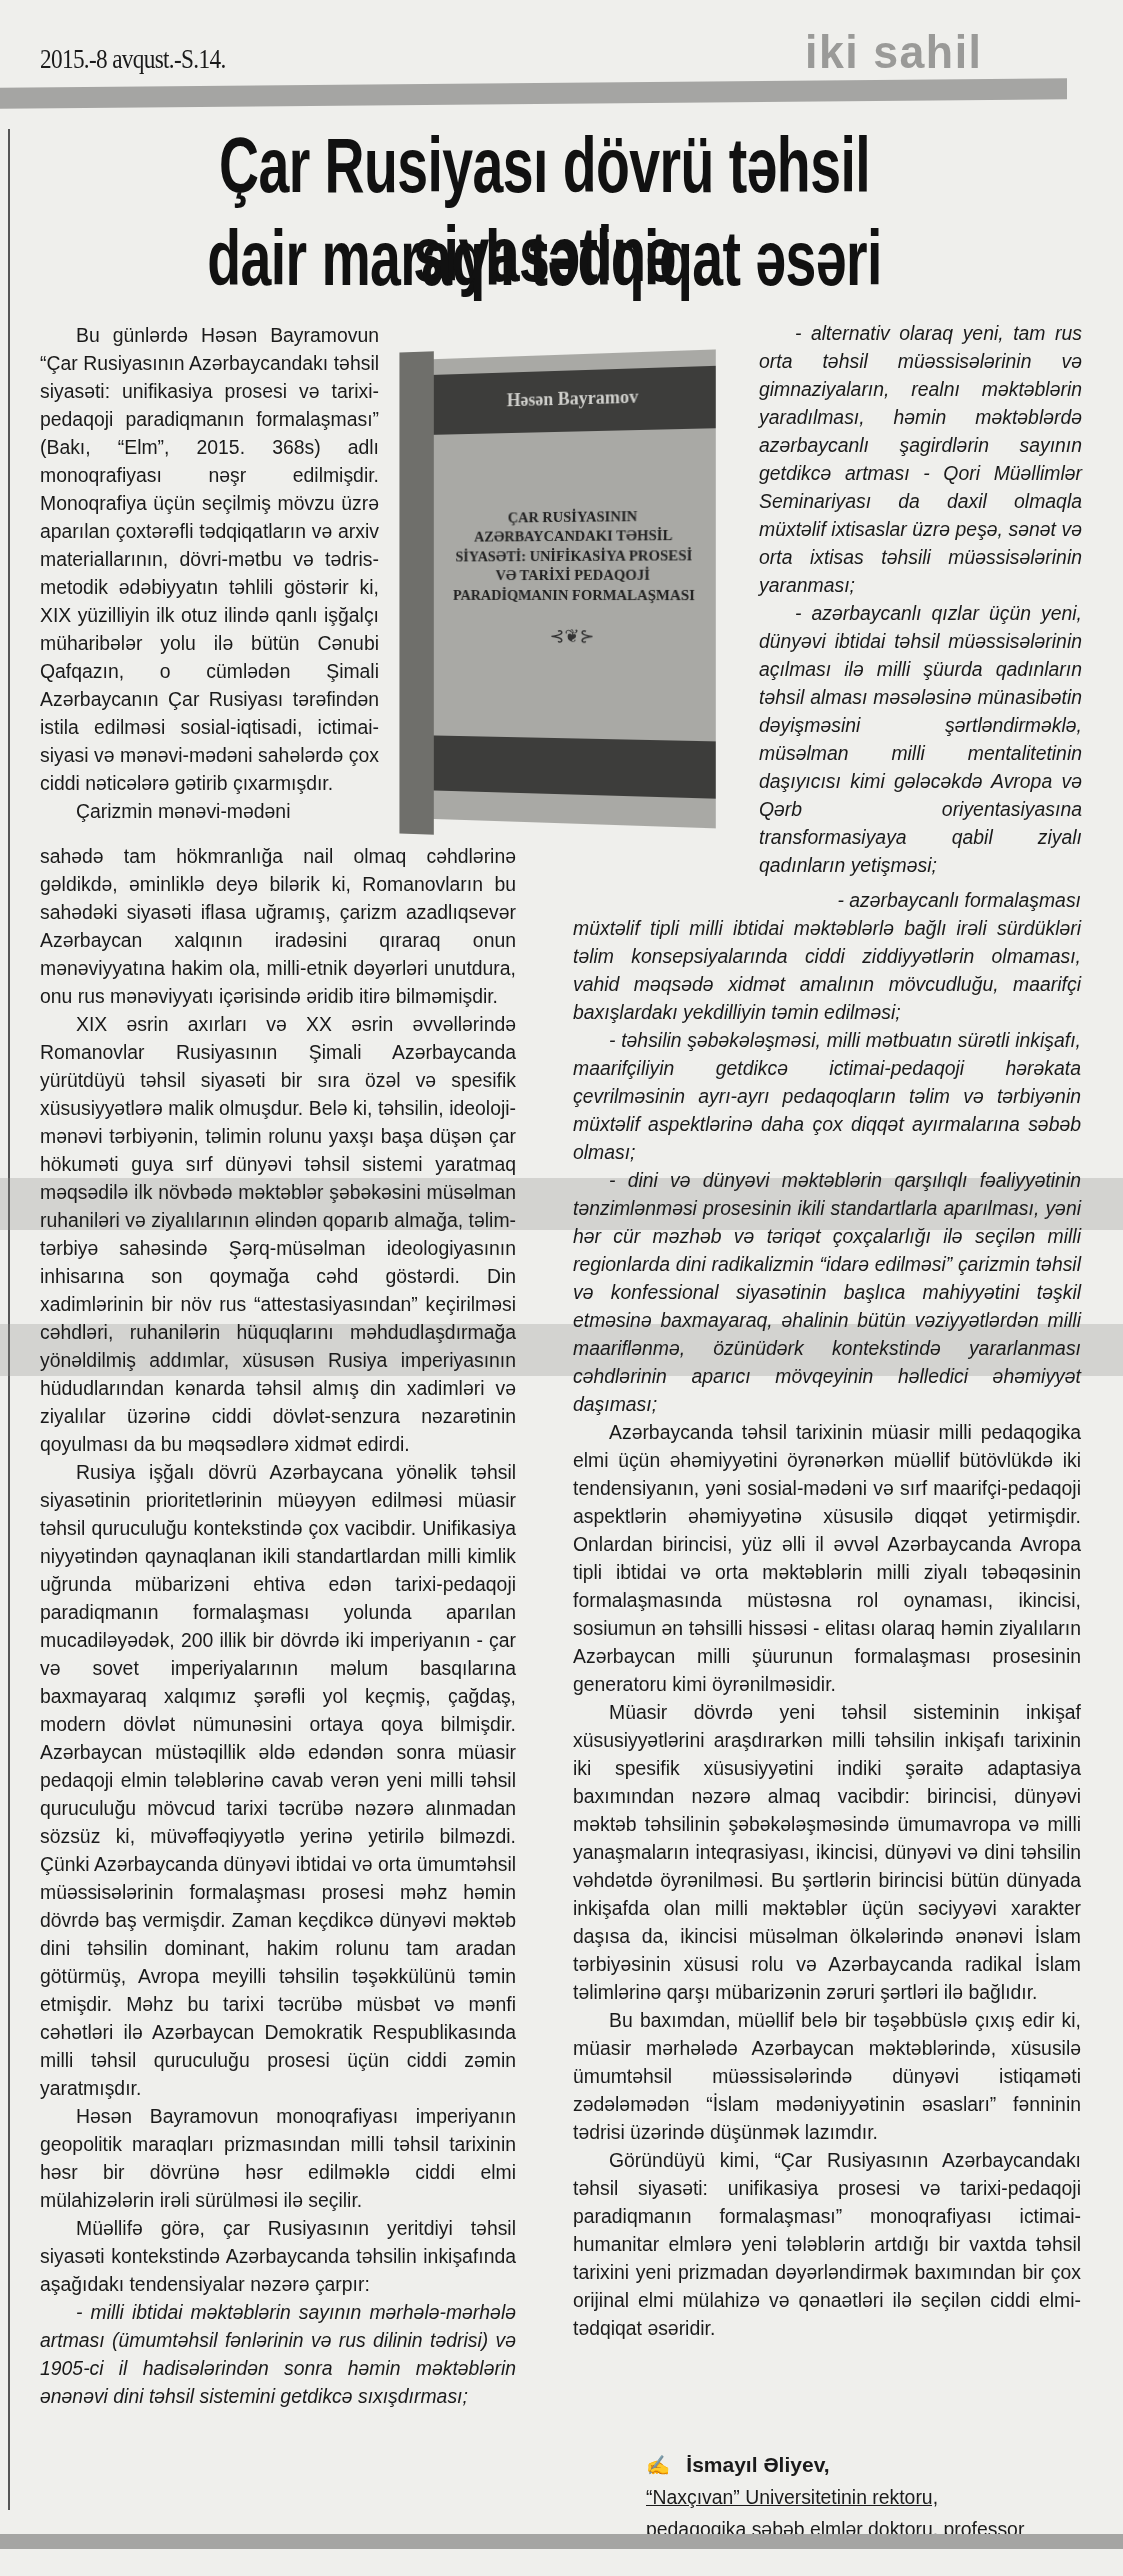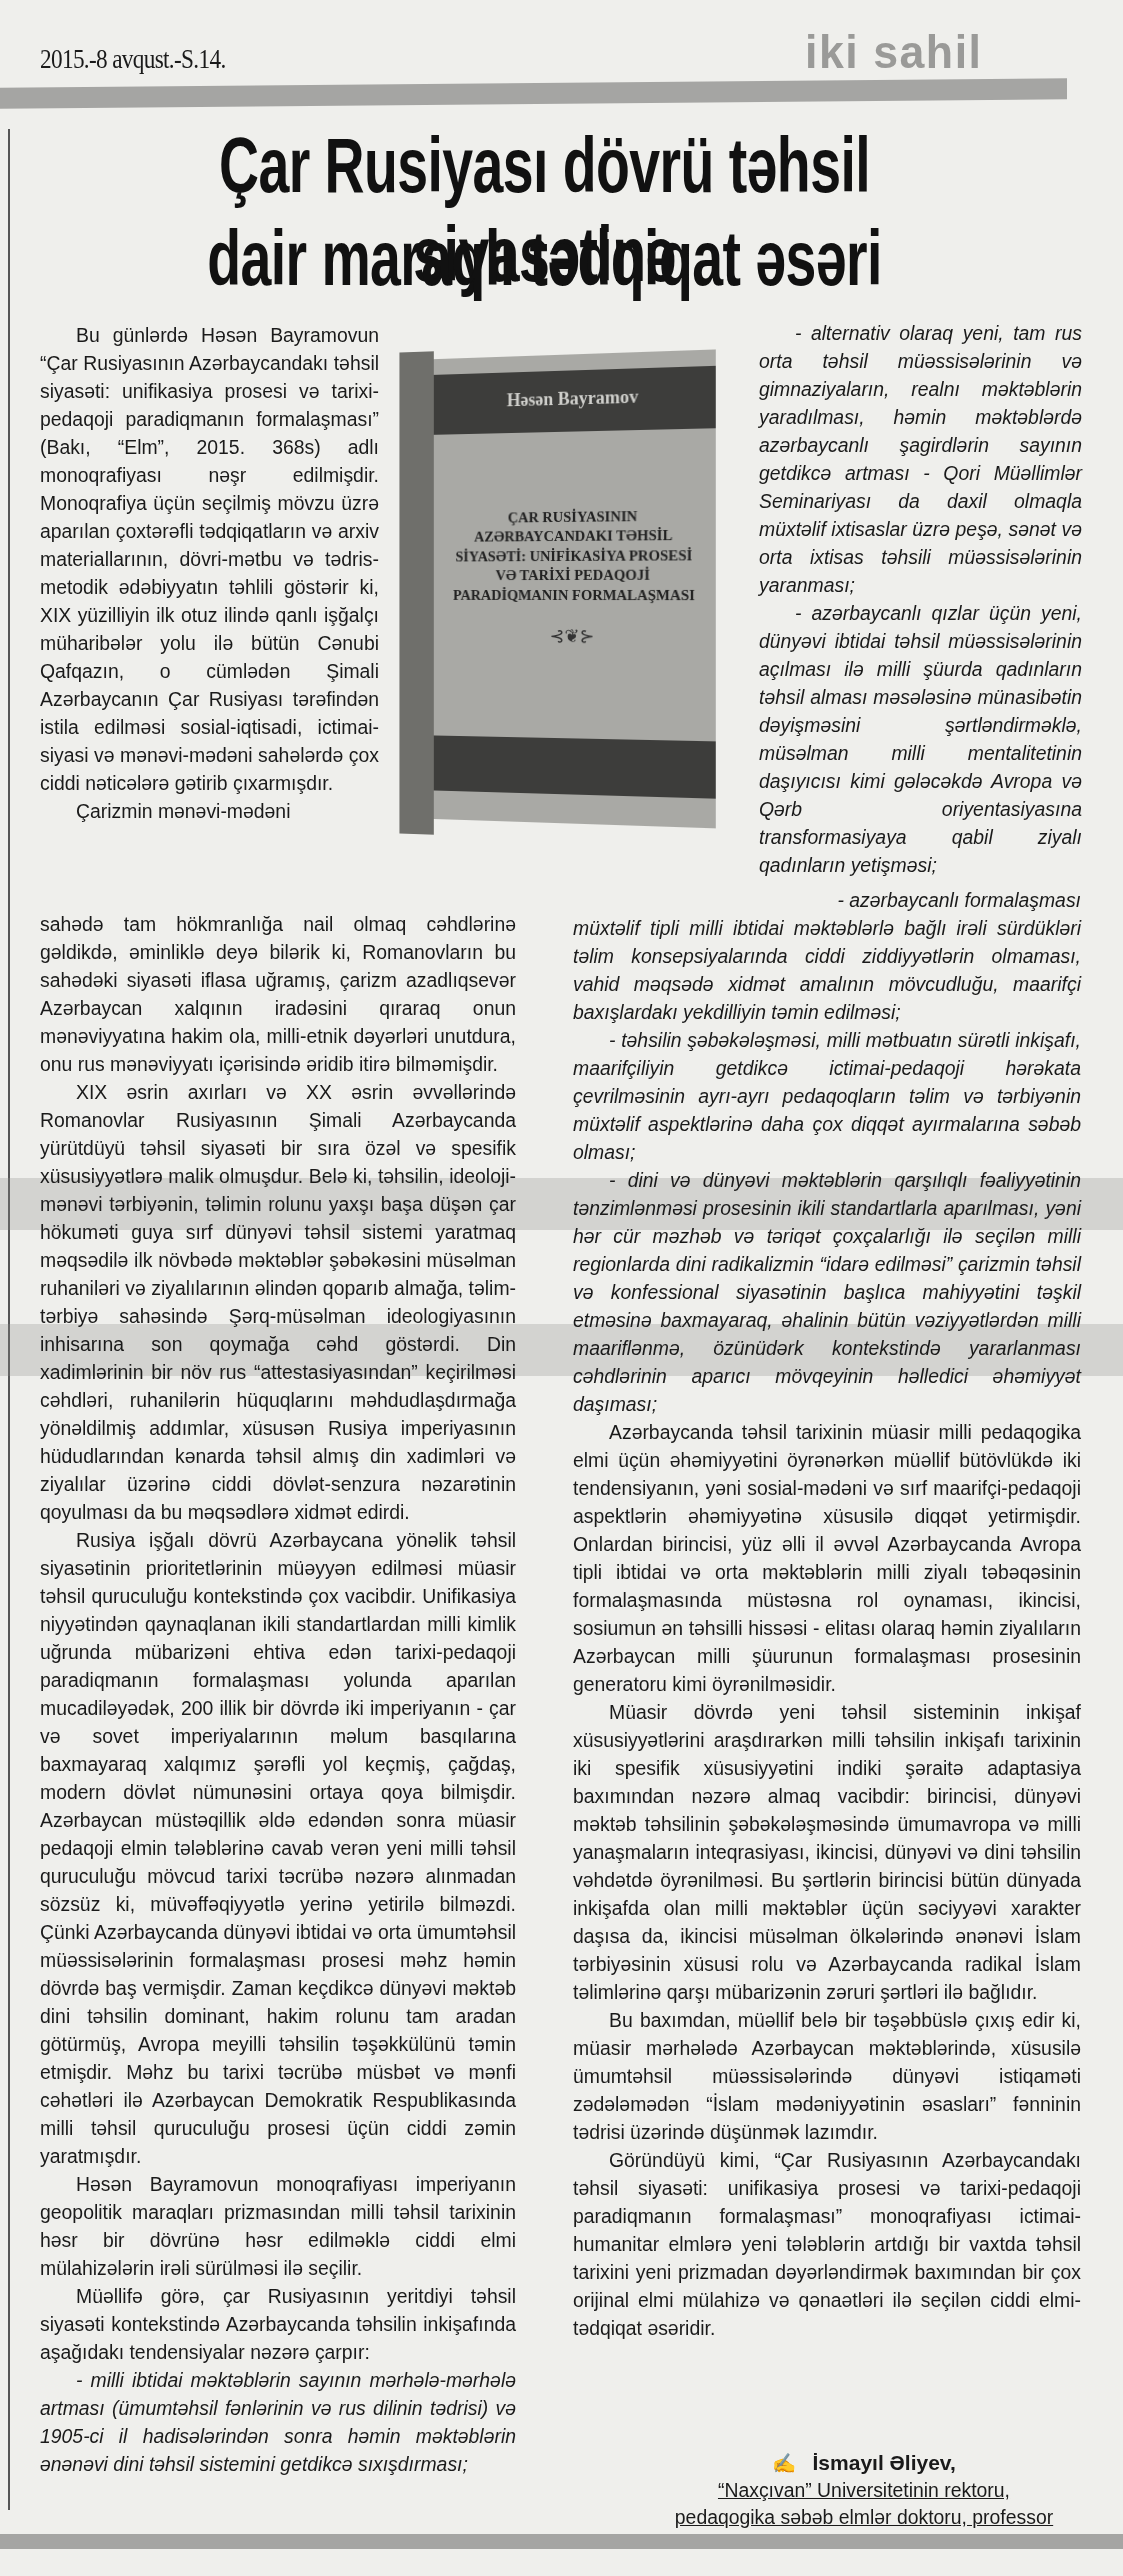--- a/index.html
+++ b/index.html
@@ -29,36 +29,36 @@
     font-size: 77px; line-height: 89px; color: #111;
     transform: scaleX(0.72); transform-origin: center top; letter-spacing: -0.8px;
   }
   .h1 { top: 121px; }
   .h2 { top: 214px; }
   .col { position: absolute; font-size: 19.4px; line-height: 28px; text-align: justify; }
   .col p { margin: 0; text-indent: 36px; }
   .col p.noindent { text-indent: 0; }
   .it { font-style: italic; }
   .colA { left: 40px; top: 321px; width: 339px; }
-  .colB { left: 40px; top: 910px; width: 476px; }
+  .colB { left: 40px; top: 842px; width: 476px; }
   .colC { left: 759px; top: 319px; width: 323px; }
   .colD { left: 573px; top: 886px; width: 508px; }
   .band { position: absolute; left: 0; width: 1123px; height: 52px; background: rgba(140,140,135,0.28); }
   .book {
     position: absolute; left: 395px; top: 347px; width: 319px; height: 492px;
     transform: perspective(726px) rotateY(-6deg);
   }
   .book .spine { position: absolute; left: 0; top: 0; width: 36px; height: 492px; background: #6f6f6b; }
   .book .cover { position: absolute; left: 36px; top: 8px; width: 282px; height: 468px; background: #a9a9a5; }
   .book .band-top { position: absolute; left: 0; top: 16px; width: 282px; height: 61px; background: #3d3d3b; }
   .book .author { position: absolute; left: 0; top: 34px; width: 282px; text-align: center; color: #cfcfcb; font-family: "Liberation Serif", serif; font-weight: bold; font-size: 18px; }
   .book .title { position: absolute; left: 16px; top: 153px; width: 250px; text-align: center; font-family: "Liberation Serif", serif; font-weight: bold; font-size: 14.5px; line-height: 19.4px; color: #222; }
   .book .ornament { position: absolute; left: 0; top: 270px; width: 282px; text-align: center; font-size: 18px; color: #333; }
   .book .band-bottom { position: absolute; left: 0; top: 383px; width: 282px; height: 56px; background: #3d3d3b; }
-  .sign { position: absolute; left: 646px; top: 2449px; width: 436px; text-align: center; font-size: 19.4px; line-height: 27px; }
+  .sign { position: absolute; left: 646px; top: 2449px; width: 436px; text-align: left; font-size: 19.4px; line-height: 32px; }
   .sign .name { font-weight: bold; font-size: 21px; }
   .sign .u { text-decoration: underline; }
   .bottom-bar { position: absolute; left: 0; top: 2534px; width: 1123px; height: 14.5px; background: #a5a5a3; }
 </style>
 </head>
 <body>
 
 <div class="page">
   <div class="date">2015.-8 avqust.-S.14.</div>
   <div class="paper-name">iki sahil</div>

